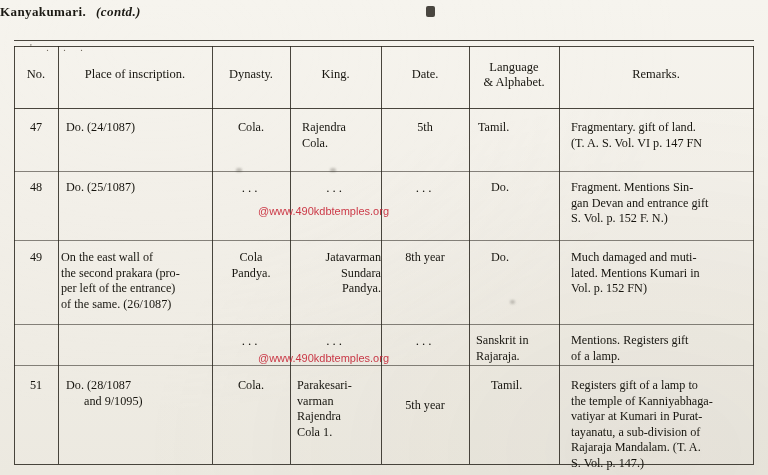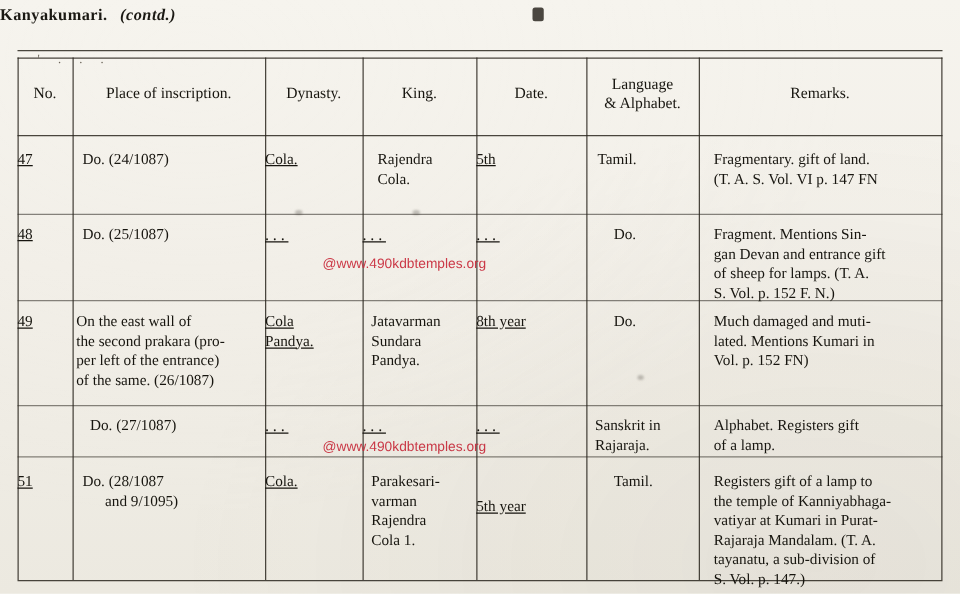--- a/index.html
+++ b/index.html
@@ -85,21 +85,21 @@
     color: #17150f;
   }
   .col-head .l2 { display: block; }
 
   .cell {
     position: absolute;
     font-size: 12.2px;
     line-height: 15.5px;
     color: #17150f;
   }
-  .cell.center { text-align: left; text-decoration: underline; }
+  .cell.center { text-align: center; }
   .cell.just { text-align: left; }
 
   .dots {
     letter-spacing: 3px;
     font-size: 13px;
   }
 
   .watermark {
     position: absolute;
     color: #c92a3a;
@@ -191,63 +191,61 @@
       <span>48</span>
     </div>
     <div class="cell" style="left:52px; top:140px; width:140px;">Do.      (25/1087)</div>
     <div class="cell center dots" style="left:198px; top:140px; width:78px;">...</div>
     <div class="cell center dots" style="left:276px; top:140px; width:91px;">...</div>
     <div class="cell center dots" style="left:367px; top:140px; width:88px;">...</div>
     <div class="cell" style="left:477px; top:140px; width:66px;">Do.</div>
     <div class="cell" style="left:557px; top:140px; width:182px;">
       <div>Fragment.  Mentions Sin-</div>
       <div>gan Devan and entrance gift</div>
-      <div>of sheep for lamps.   (T.  A.</div>
       <div>S. Vol. p. 152 F. N.)</div>
     </div>
 
     <div class="cell center" style="left:0; top:210px; width:44px;">
       <span>49</span>
     </div>
     <div class="cell just" style="left:47px; top:210px; width:148px;">
       <div>On  the  east  wall  of</div>
       <div>the second prakara (pro-</div>
       <div>per left of the entrance)</div>
       <div>of the same.  (26/1087)</div>
     </div>
     <div class="cell center" style="left:198px; top:210px; width:78px;">
       <div>Cola</div>
       <div>Pandya.</div>
     </div>
-    <div class="cell" style="left:283px; top:210px; width:84px;">
+    <div class="cell" style="left:283px; top:210px; width:84px;text-align:right;">
       <div>Jatavarman</div>
       <div>Sundara</div>
       <div>Pandya.</div>
     </div>
     <div class="cell center" style="left:367px; top:210px; width:88px;">8th year</div>
     <div class="cell" style="left:477px; top:210px; width:66px;">Do.</div>
     <div class="cell" style="left:557px; top:210px; width:182px;">
       <div>Much  damaged  and  muti-</div>
       <div>lated.   Mentions   Kumari in</div>
       <div>Vol. p. 152 FN)</div>
     </div>
 
     <div class="cell center" style="left:0; top:293px; width:44px;">
       <span></span>
     </div>
-    <div class="cell" style="left:58px; top:293px; width:140px;">Do.      (27/1087)</div>
     <div class="cell center dots" style="left:198px; top:293px; width:78px;">...</div>
     <div class="cell center dots" style="left:276px; top:293px; width:91px;">...</div>
     <div class="cell center dots" style="left:367px; top:293px; width:88px;">...</div>
     <div class="cell" style="left:462px; top:293px; width:84px;">
       <div>Sanskrit in</div>
       <div>Rajaraja.</div>
     </div>
     <div class="cell" style="left:557px; top:293px; width:182px;">
-      <div>Alphabet.  Registers gift</div>
+      <div>Mentions.  Registers gift</div>
       <div>of a lamp.</div>
     </div>
 
     <div class="cell center" style="left:0; top:338px; width:44px;">
       <span>51</span>
     </div>
     <div class="cell" style="left:52px; top:338px; width:146px;">
       <div>Do.     (28/1087</div>
       <div style="text-indent:18px;">and 9/1095)</div>
     </div>
@@ -257,22 +255,22 @@
       <div>varman</div>
       <div>Rajendra</div>
       <div>Cola 1.</div>
     </div>
     <div class="cell center" style="left:367px; top:338px; width:88px;margin-top:20px;">5th year</div>
     <div class="cell" style="left:477px; top:338px; width:66px;">Tamil.</div>
     <div class="cell" style="left:557px; top:338px; width:184px;">
       <div>Registers gift of a lamp to</div>
       <div>the temple of Kanniyabhaga-</div>
       <div>vatiyar at Kumari in Purat-</div>
+      <div>tayanatu, a sub-division of</div>
       <div>Rajaraja Mandalam.  (T. A.</div>
-      <div>tayanatu, a sub-division of</div>
       <div>S. Vol. p. 147.)</div>
     </div>
 
   </div>
 
   <div class="watermark wm1">@www.490kdbtemples.org</div>
   <div class="watermark wm2">@www.490kdbtemples.org</div>
 
   <div class="smudge" style="left:236px; top:168px; width:6px; height:4px;"></div>
   <div class="smudge" style="left:330px; top:168px; width:6px; height:4px;"></div>

